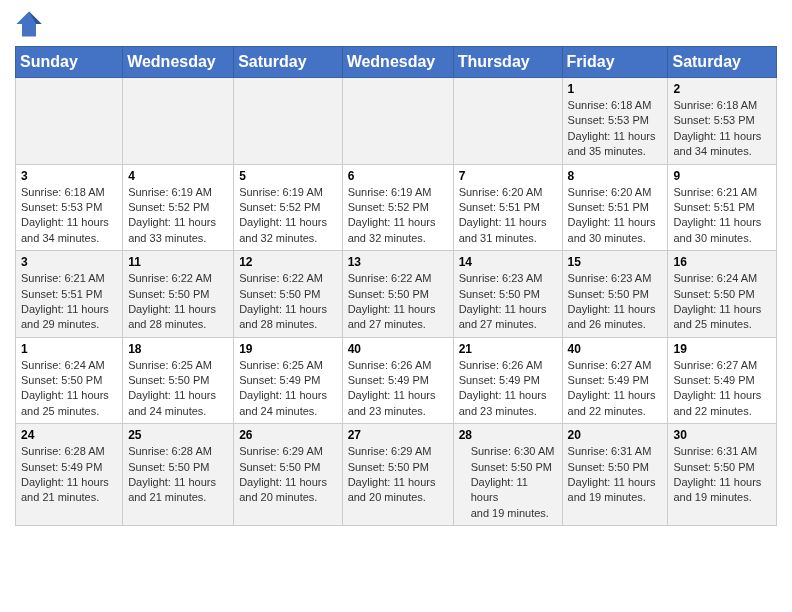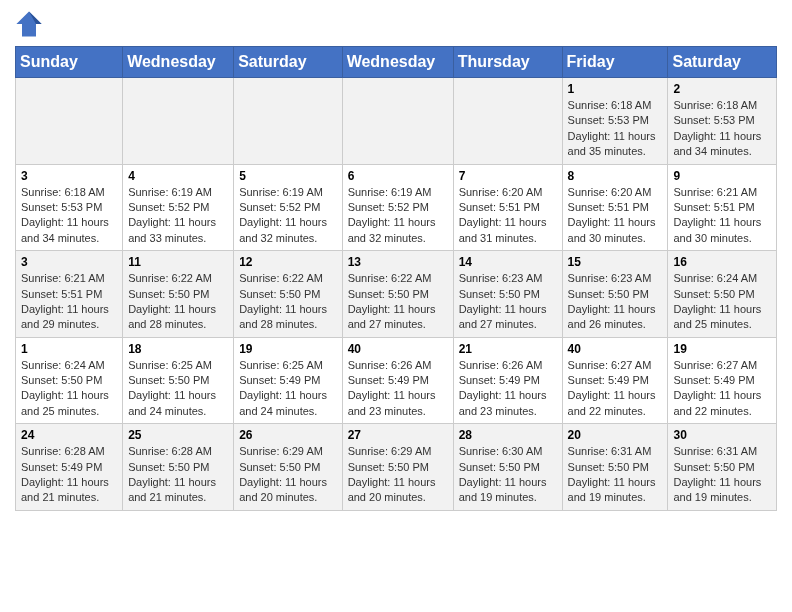--- a/index.html
+++ b/index.html
@@ -255,21 +255,21 @@
           </td>
           <td>
             <div class="day-num">27</div>
             <div class="day-info" style="white-space: pre-line;">Sunrise: 6:29 AM
 Sunset: 5:50 PM
 Daylight: 11 hours
 and 20 minutes.</div>
           </td>
           <td>
             <div class="day-num">28</div>
-            <div class="day-info" style="white-space: pre-line;">Sunrise: 6:30 AM
+            <div class="day-info" style="white-space: pre-line; margin-left: 12px;">Sunrise: 6:30 AM
 Sunset: 5:50 PM
 Daylight: 11 hours
 and 19 minutes.</div>
           </td>
           <td>
             <div class="day-num">20</div>
             <div class="day-info" style="white-space: pre-line;">Sunrise: 6:31 AM
 Sunset: 5:50 PM
 Daylight: 11 hours
 and 19 minutes.</div>

